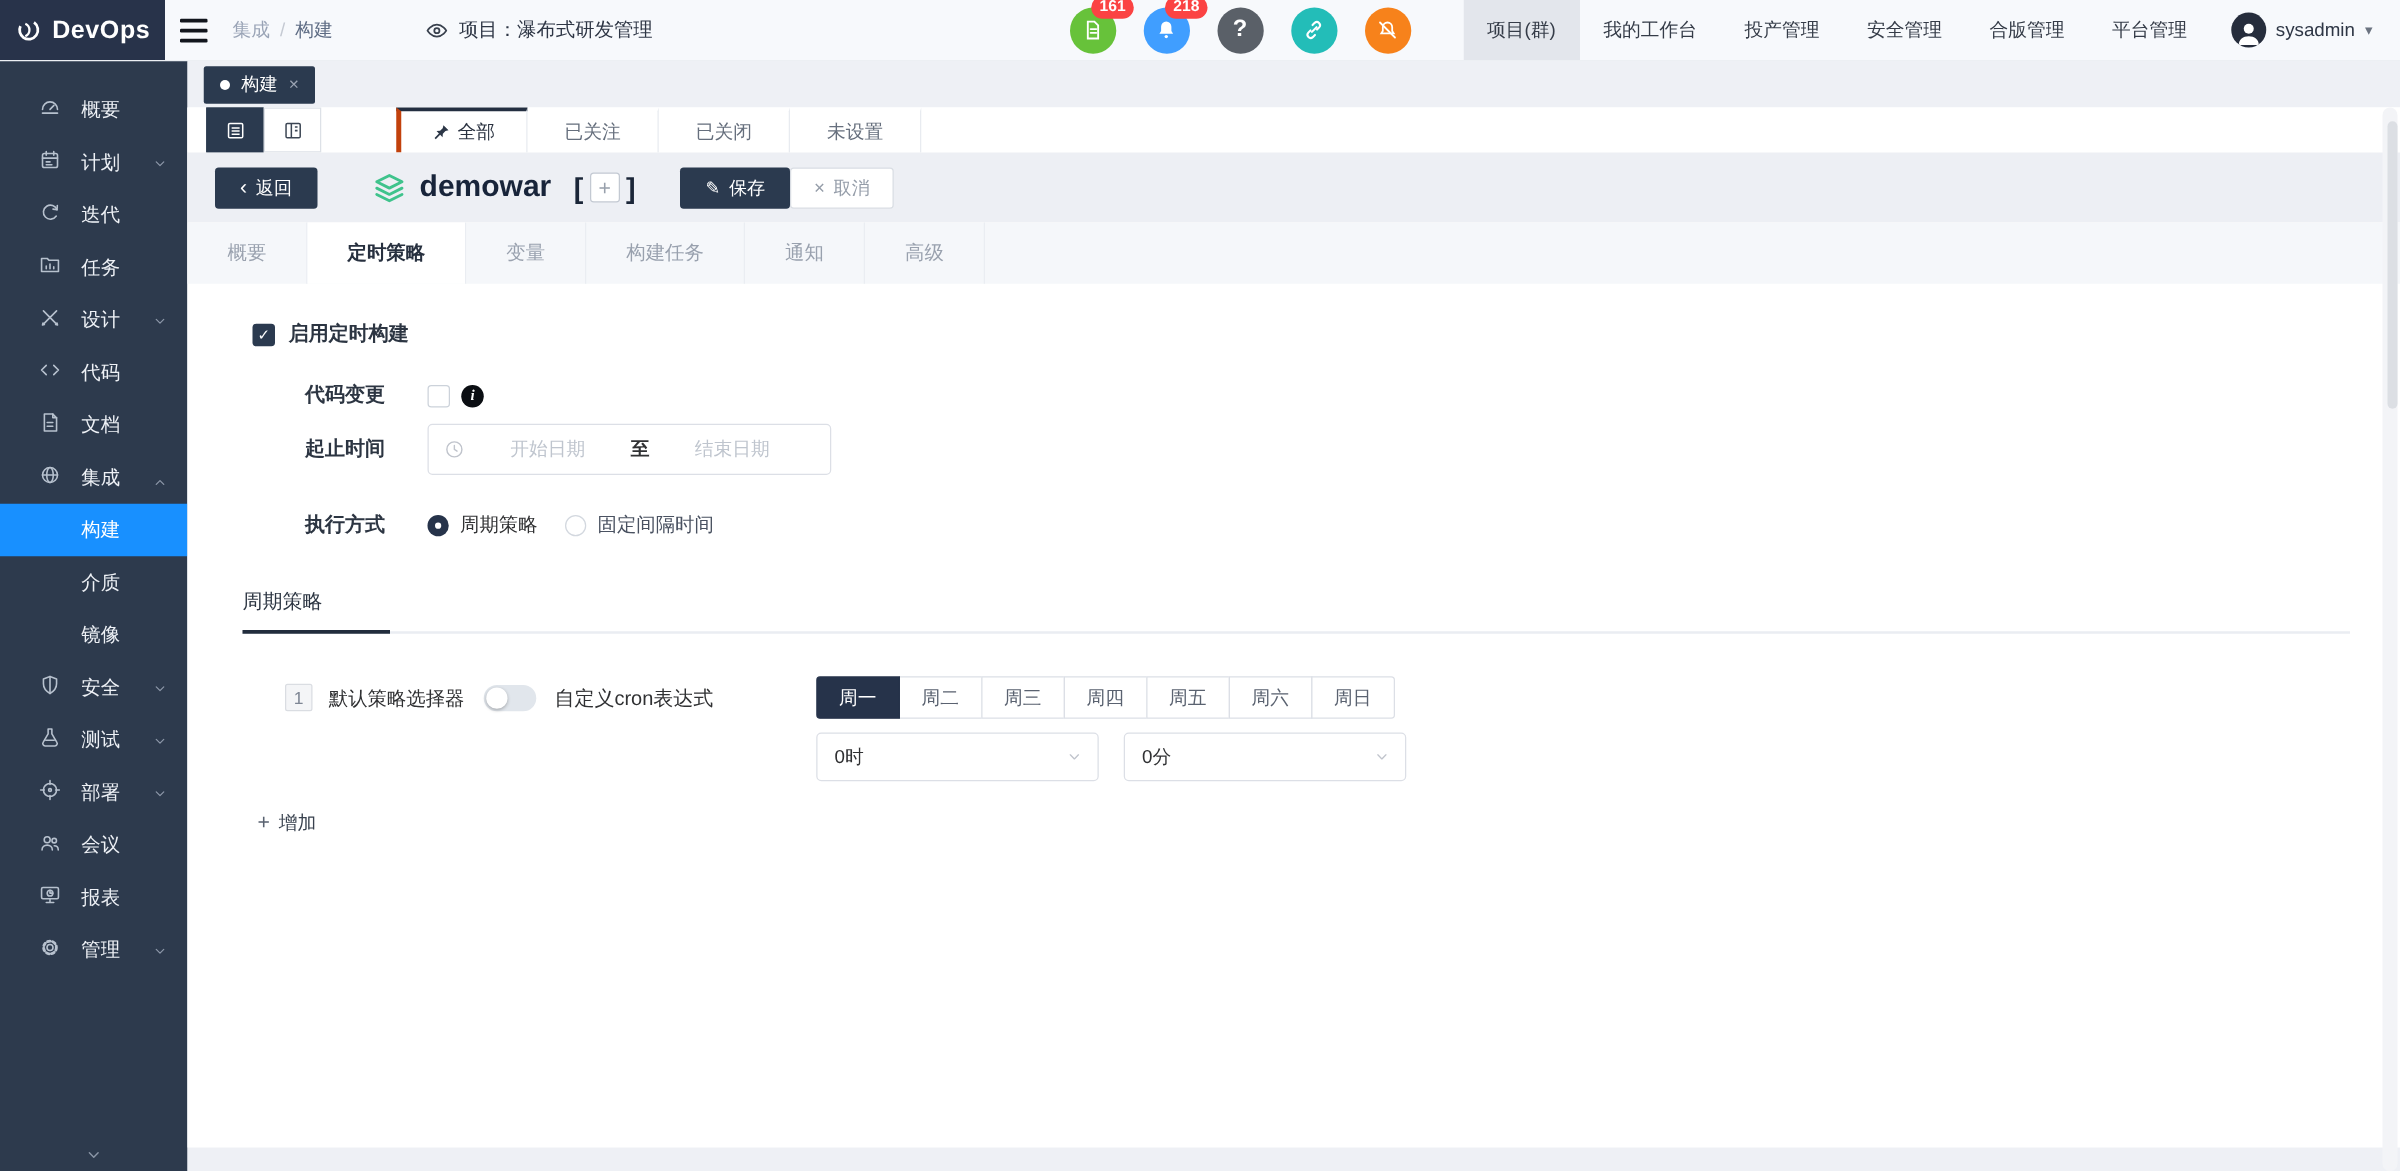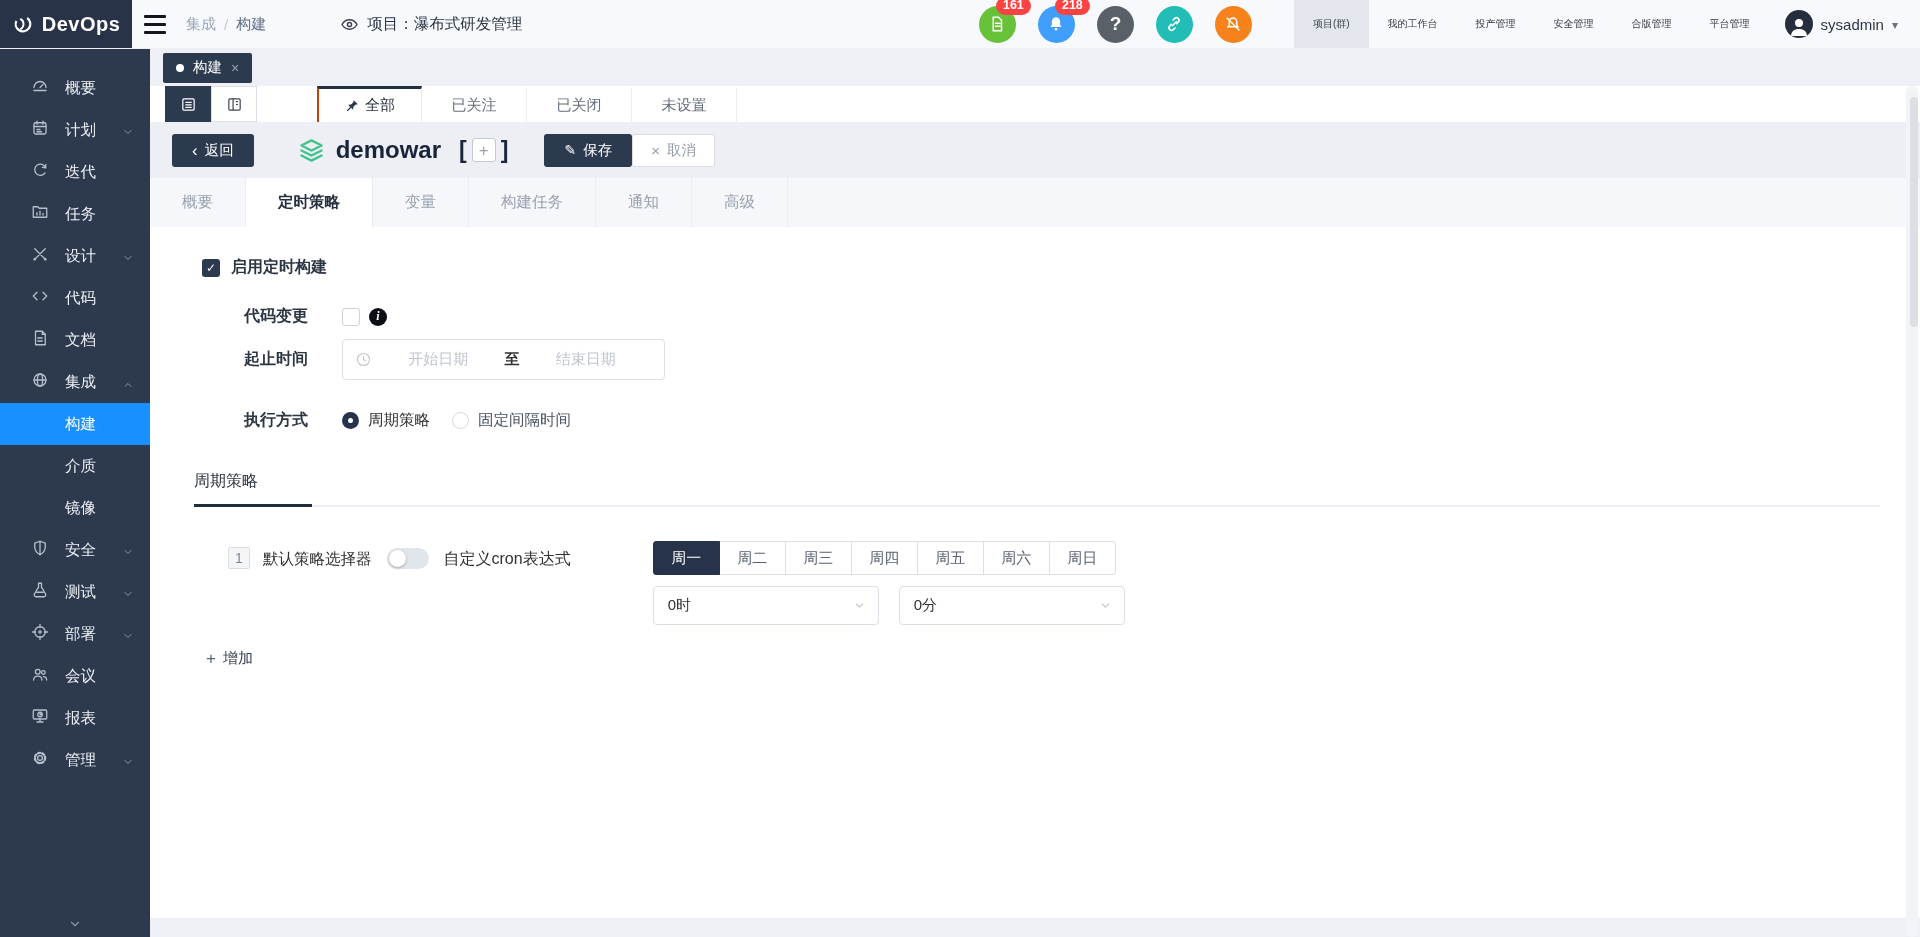--- a/index.html
+++ b/index.html
@@ -18,21 +18,21 @@
   .crumb-b { color:#5e6c84; cursor:pointer; }
   .project { display:flex; align-items:center; gap:8px; margin-left:74px; font-size:15.5px; color:#2e3645; cursor:pointer; }
   .spacer { flex:1; }
   .circle-icons { display:flex; align-items:center; gap:22px; margin-right:42px; }
   .cbtn { position:relative; width:37px; height:37px; border-radius:50%; display:flex; align-items:center; justify-content:center; cursor:pointer; }
   .cbtn.green { background:#67c23a; } .cbtn.blue { background:#409eff; }
   .cbtn.gray { background:#5a6068; } .cbtn.teal { background:#23bdb8; } .cbtn.orange { background:#f7821b; }
   .badge { position:absolute; top:-9px; left:17px; background:#fb4343; color:#fff; font-size:12.5px; font-weight:700; padding:1px 7px 2px; border-radius:10px; line-height:15px; }
   .help-glyph::after { content:"?"; color:#fff; font-size:19px; font-weight:700; }
   .topnav { display:flex; align-items:stretch; }
-  .topnav .tn { display:flex; align-items:center; padding:0 19px; font-size:10px; color:#353c48; cursor:pointer; }
+  .topnav .tn { display:flex; align-items:center; padding:0 19px; font-size:15px; color:#353c48; cursor:pointer; }
   .topnav .tn.active { background:#e3e6ec; }
   .user { display:flex; align-items:center; gap:8px; padding:0 22px 0 16px; cursor:pointer; }
   .avatar { width:28px; height:28px; border-radius:50%; background:#262d3c; display:flex; align-items:flex-end; justify-content:center; overflow:hidden; }
   .user-name { font-size:15px; color:#2e3645; }
   .caret::after { content:"▾"; color:#6b7380; font-size:12px; }
 
   
   .shell { flex:1; display:flex; min-height:0; }
 
   
@@ -62,21 +62,21 @@
   .panel { flex:1; background:#fff; margin-bottom:19px; display:flex; flex-direction:column; min-height:0; }
 
   
   .rowA { height:36px; flex:0 0 36px; display:flex; align-items:stretch; padding-left:15px; background:#fff; }
   .vbtn { width:46px; display:flex; align-items:center; justify-content:center; cursor:pointer; border:1px solid #dde1e7; background:#fff; }
   .vbtn.first { background:#2b3a4f; border-color:#2b3a4f; }
   .vbtn.first svg { stroke:#fff; }
   .vbtn svg { stroke:#3c4654; fill:none; stroke-width:1.7; }
   .ltabs { display:flex; margin-left:60px; }
   .ltab { width:105px; display:flex; align-items:center; justify-content:center; gap:6px; font-size:15px; color:#666f7d; border-right:1px solid #e8ebf0; cursor:pointer; border-top:3px solid transparent; }
-  .ltab:first-child { border-left:2px solid #c2410c; }
+  .ltab:first-child { border-left:4px solid #c2410c; }
   .ltab.active { border-top:3px solid #232e40; color:#2a3240; font-weight:500; }
 
   
   .rowB { height:56px; flex:0 0 56px; background:#edeff4; display:flex; align-items:center; padding-left:22px; }
   .btn-dark { height:33px; background:#2b3a4f; color:#fff; border:none; border-radius:3px; font-size:14.5px; padding:0 20px; display:flex; align-items:center; gap:7px; cursor:pointer; font-family:inherit; }
   .icon-back::after { content:"‹"; font-size:17px; line-height:1; }
   .title-wrap { display:flex; align-items:center; margin-left:44px; gap:11px; }
   .page-title { font-size:24px; font-weight:700; color:#18243a; }
   .bracket-group { display:flex; align-items:center; gap:5px; margin-left:18px; }
   .bracket { font-size:23px; font-weight:700; color:#1b2638; line-height:1; }

